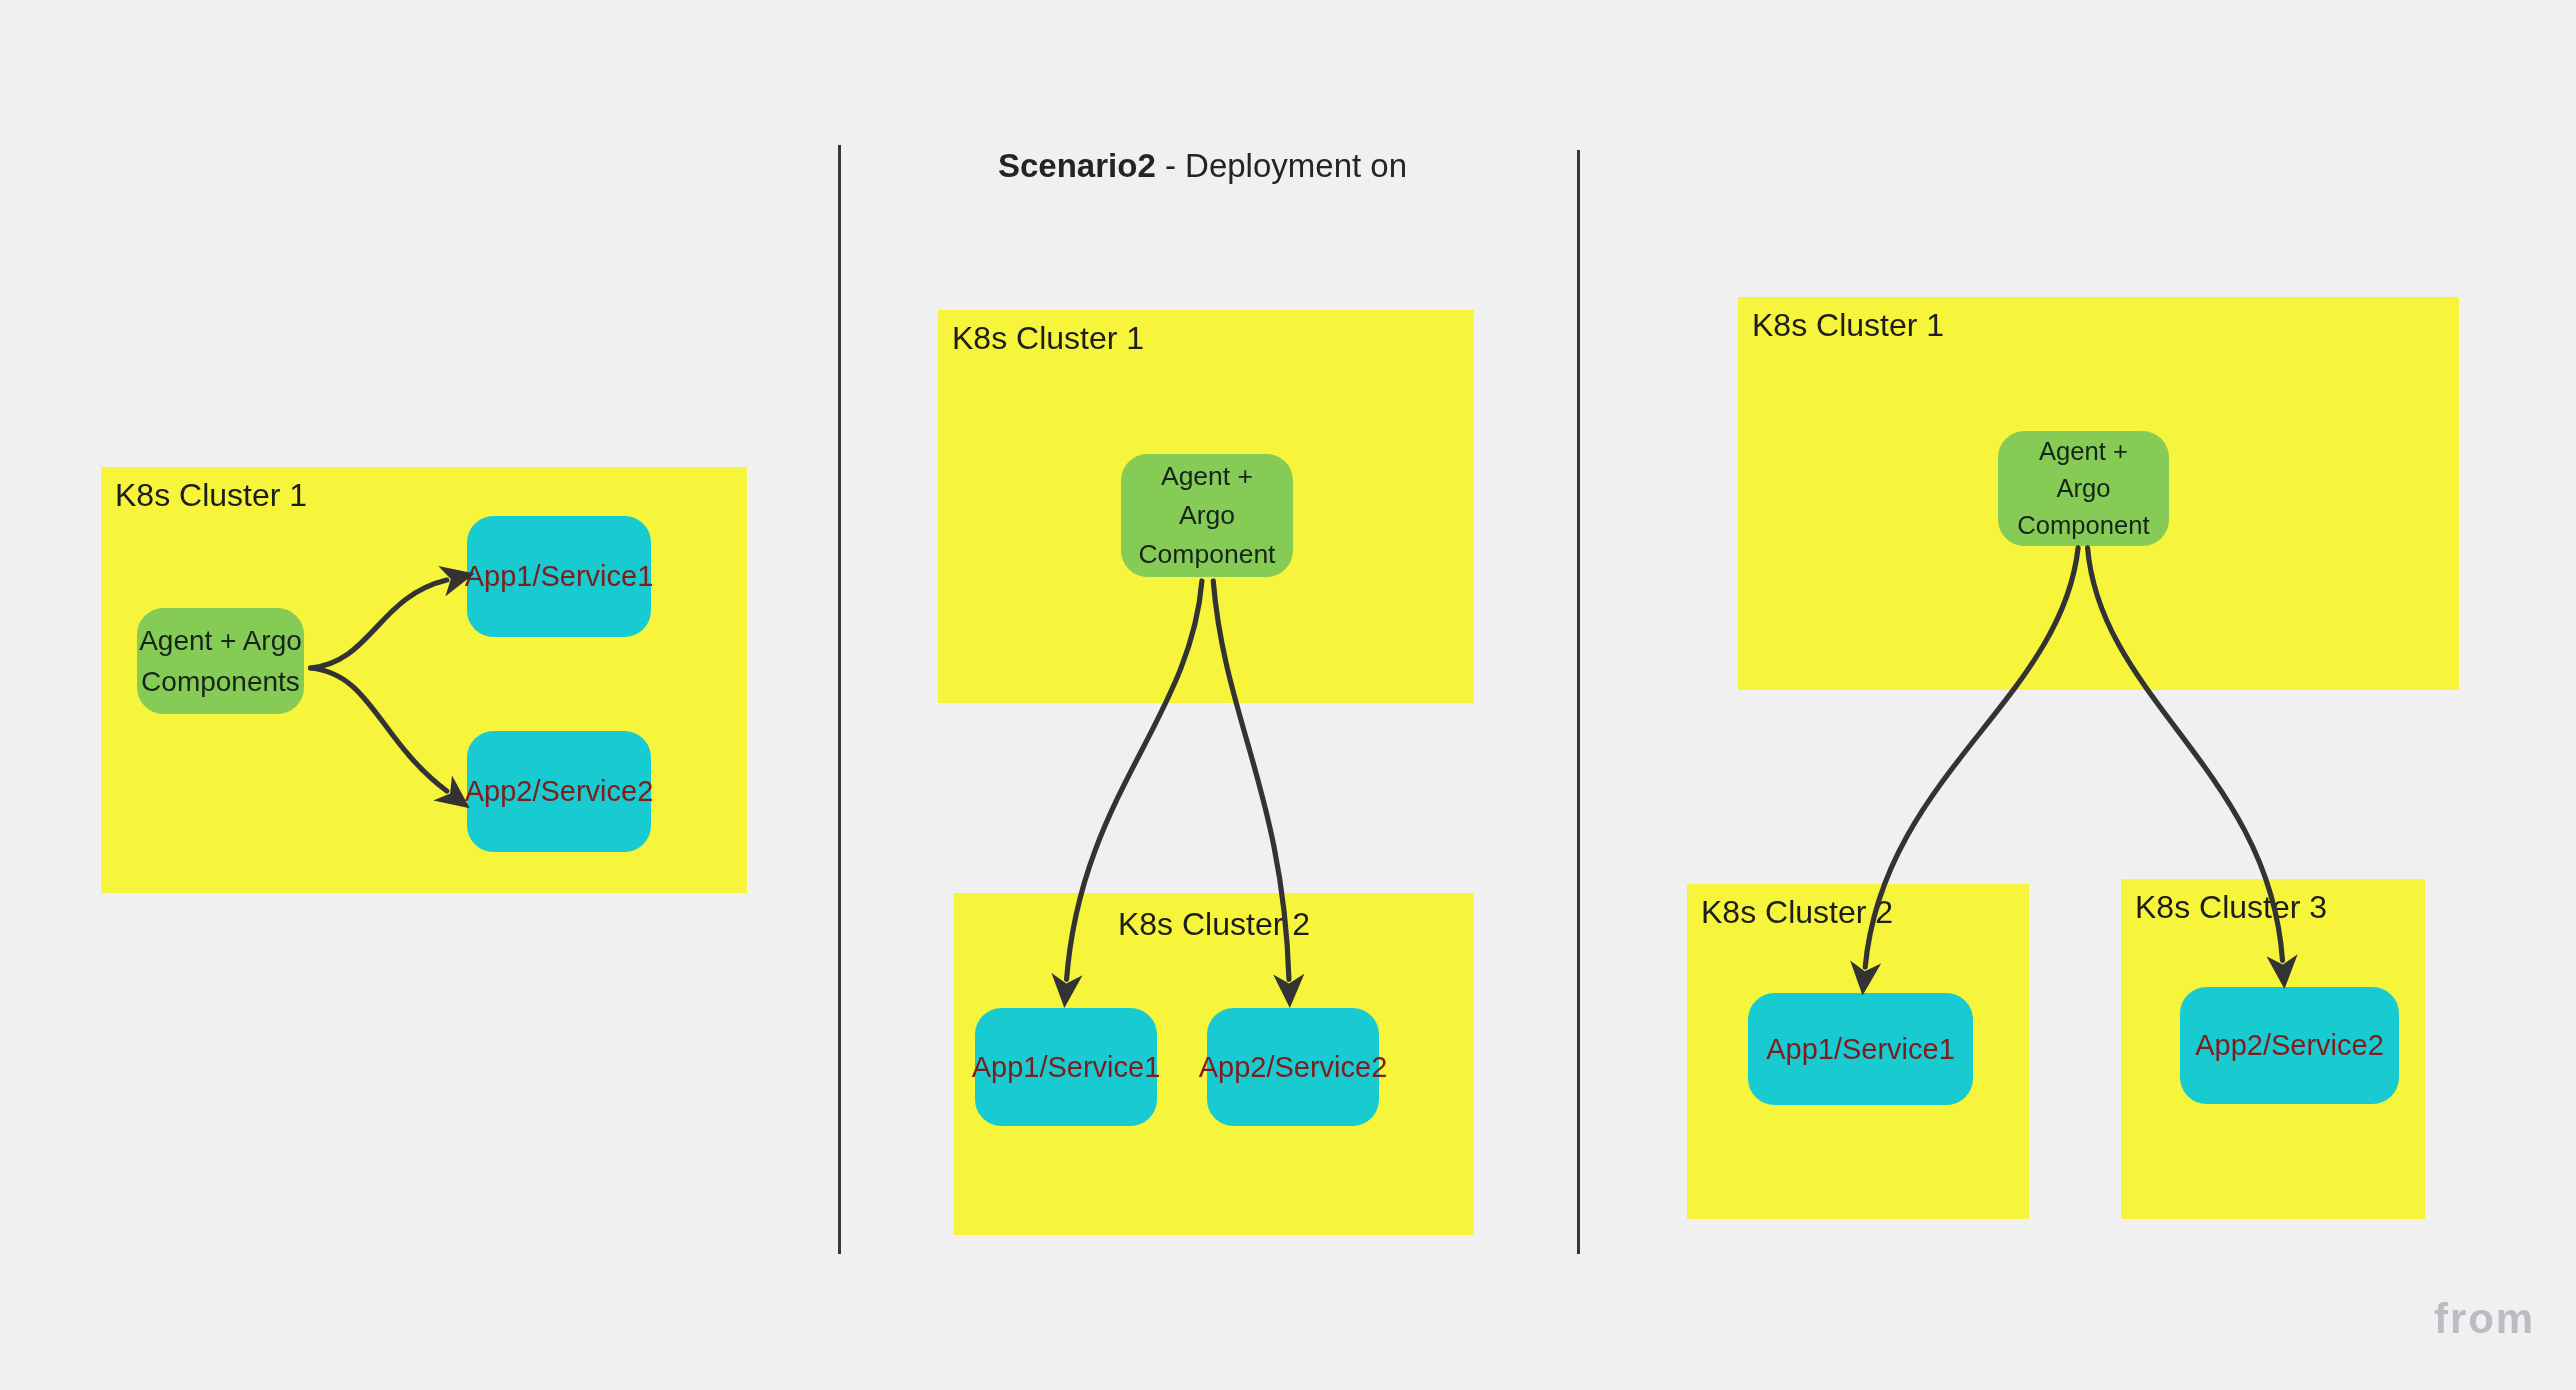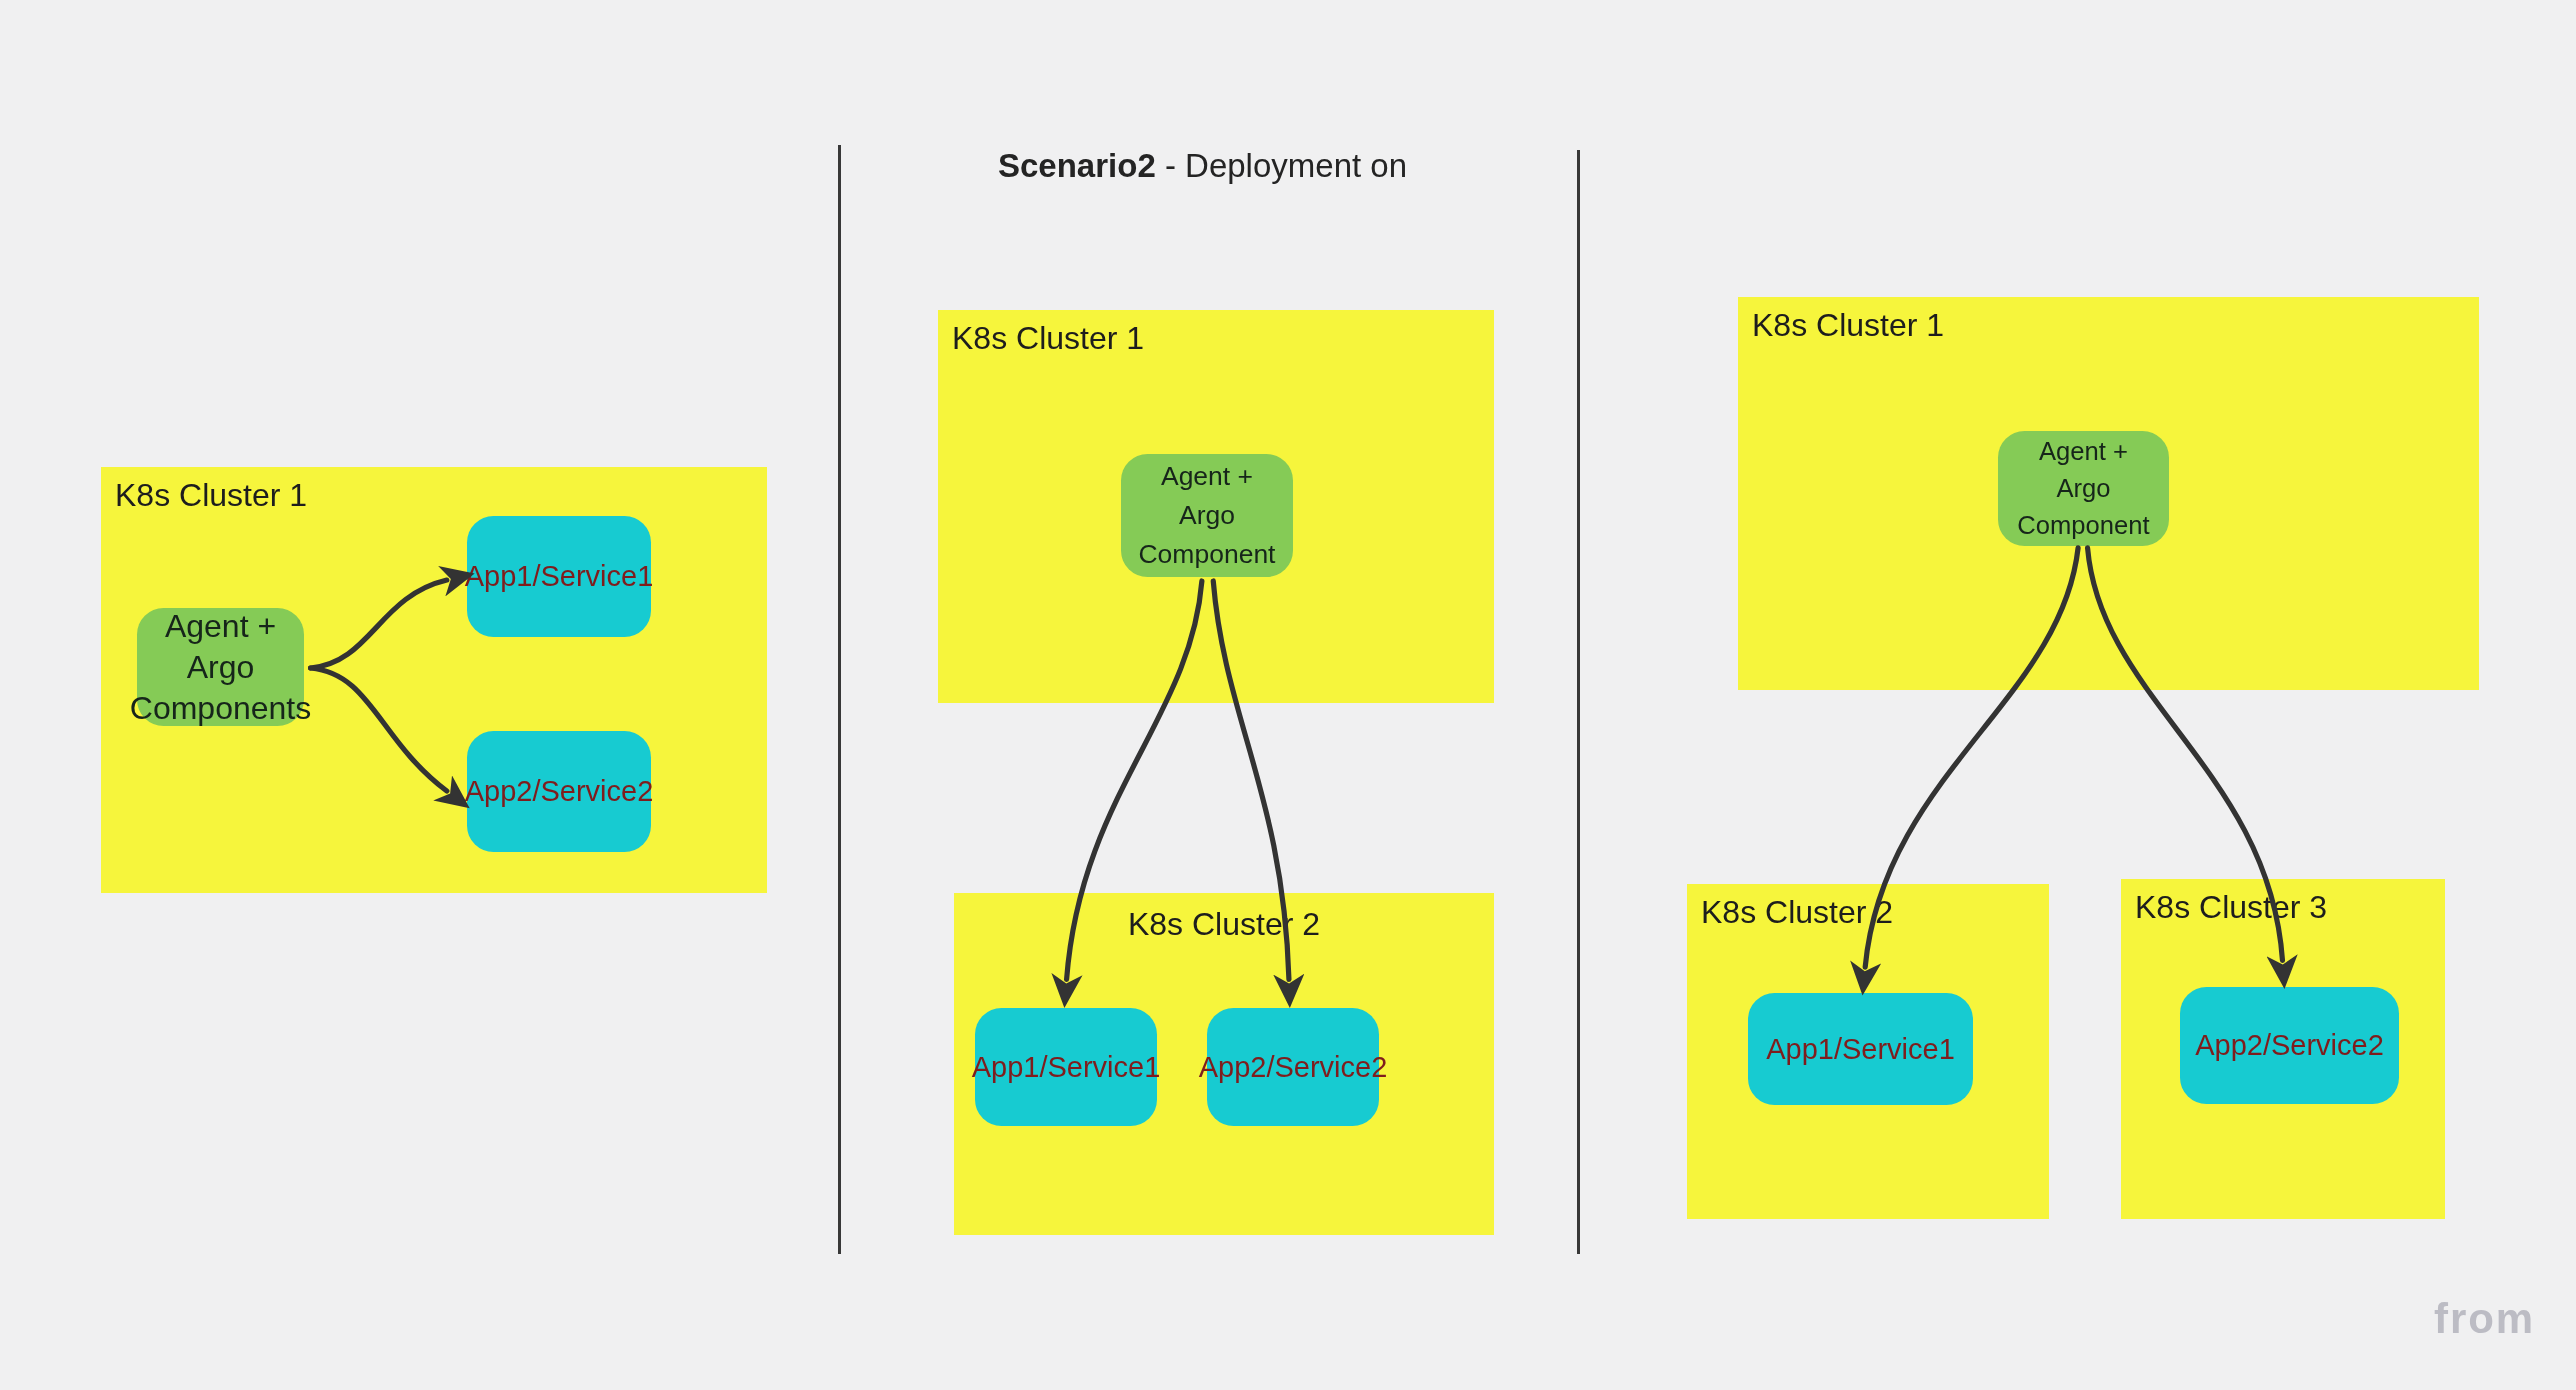--- a/index.html
+++ b/index.html
@@ -16,38 +16,38 @@
   .d2{left:1577px;top:150px;height:1104px;}
 
   
   .title{position:absolute;font-size:33px;line-height:48px;color:#242424;white-space:nowrap;}
   .title .b{font-weight:bold;}
   .t1{left:197px;top:144px;}
   .t2{left:998px;top:142px;}
   .t3{left:1787px;top:142px;}
 
   
-  .cluster{position:absolute;background:var(--yellow,#F6F53C);padding-left:20px;}
+  .cluster{position:absolute;background:var(--yellow,#F6F53C);}
   .yA{left:101px;top:467px;width:646px;height:426px;}
   .yB{left:938px;top:310px;width:536px;height:393px;}
   .yC{left:954px;top:893px;width:520px;height:342px;}
   .yD{left:1738px;top:297px;width:721px;height:393px;}
   .yE{left:1687px;top:884px;width:342px;height:335px;}
   .yF{left:2121px;top:879px;width:304px;height:340px;}
 
   .clabel{position:absolute;left:14px;top:9.5px;font-size:32px;color:#1d1d1d;white-space:nowrap;}
   .clabel-center{left:0;right:0;top:13.2px;text-align:center;}
 
   
   .agent{
     position:absolute;background:var(--green,#85CB56);border-radius:26.5px;
     display:flex;flex-direction:column;align-items:center;justify-content:center;
     text-align:center;color:#16251a;
   }
-  .gA{left:137px;top:608px;width:167px;height:118px;font-size:32px;line-height:41px;}
+  .gA{left:137px;top:608px;width:167px;height:106px;font-size:28px;line-height:41px;}
   .gB{left:1121px;top:454px;width:172px;height:123px;font-size:26.5px;line-height:39px;}
   .gD{left:1998px;top:431px;width:171px;height:115px;font-size:25.6px;line-height:37px;}
 
   
   .app{
     position:absolute;background:var(--cyan,#17CBD1);border-radius:26.5px;
     display:flex;align-items:center;justify-content:center;
     font-size:29px;color:#7f1d1d;white-space:nowrap;
   }
   .cA1{left:467px;top:516px;width:184px;height:121px;}

